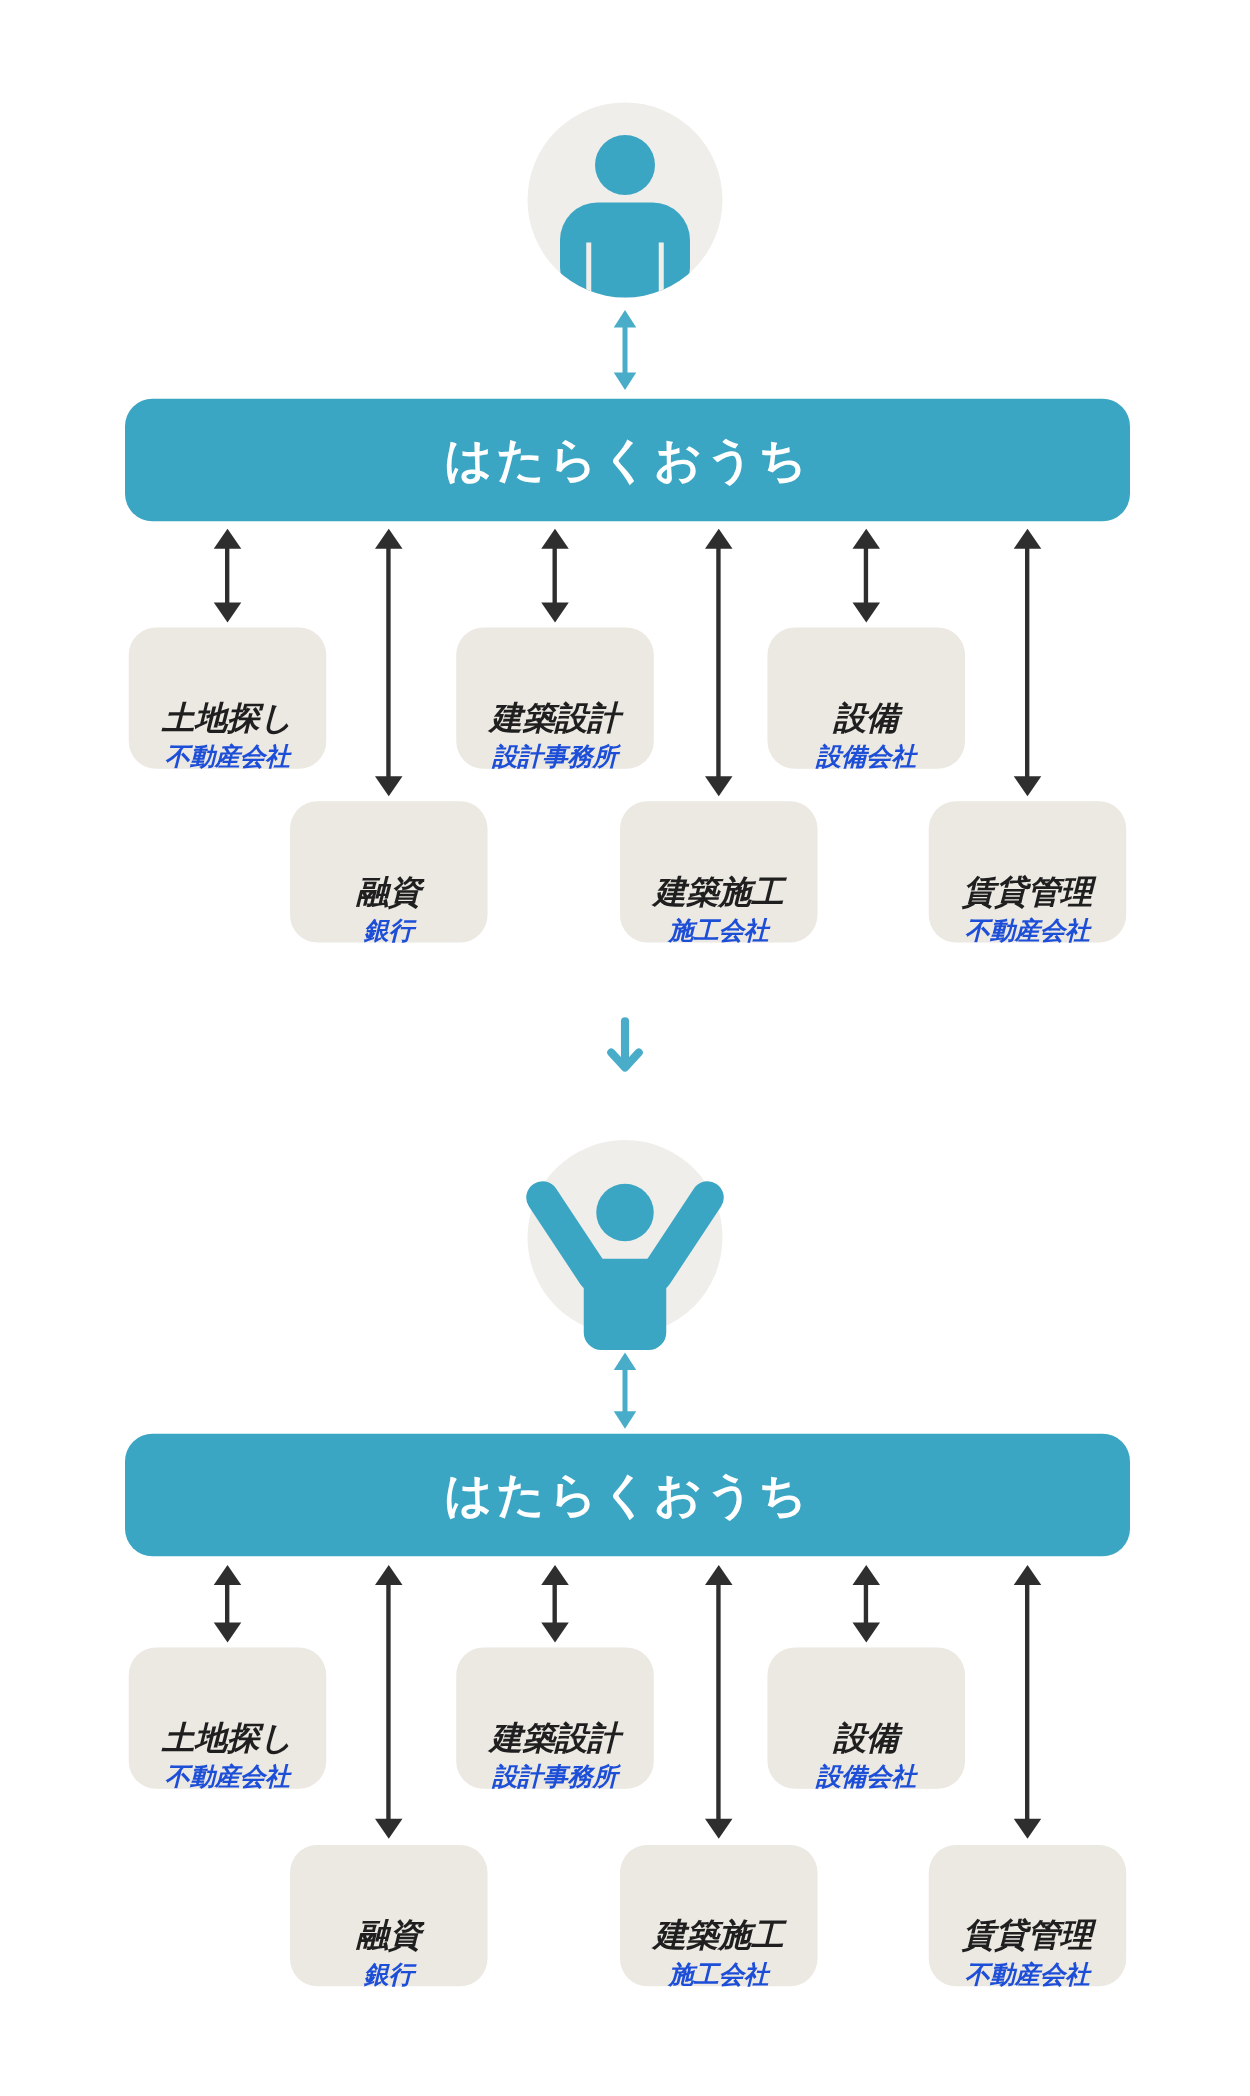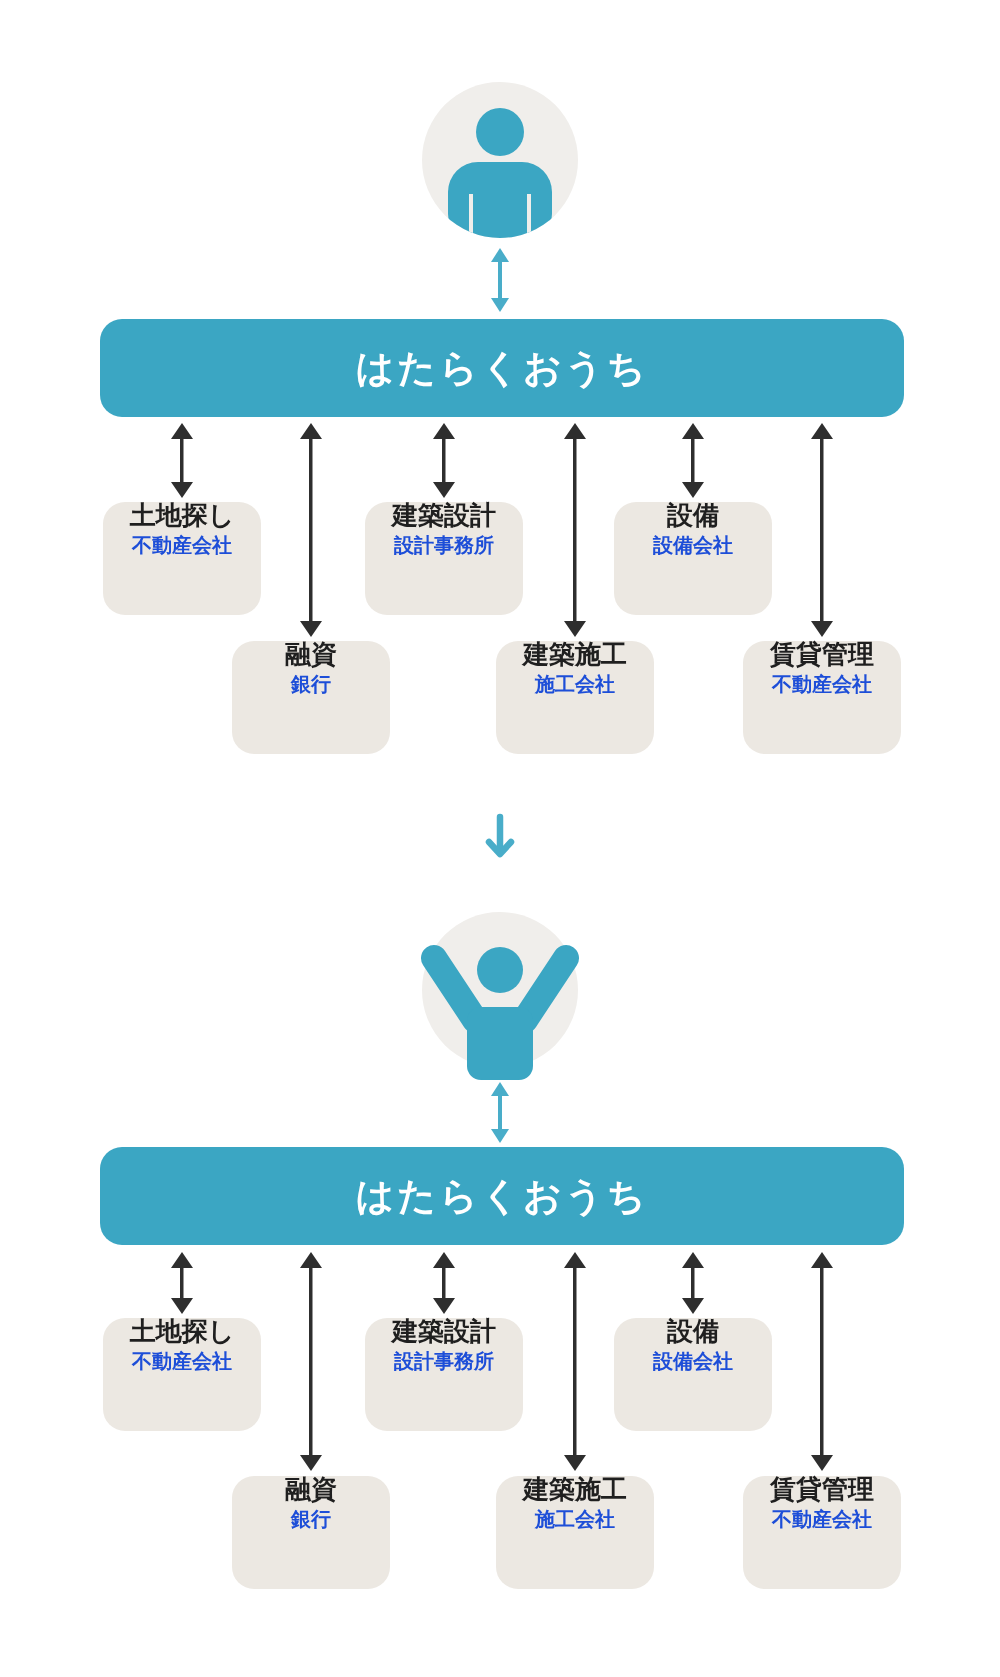--- a/index.html
+++ b/index.html
@@ -12,21 +12,21 @@
     position:absolute;left:100px;width:804px;height:98px;
     background:#3BA6C3;border-radius:22px;
     display:flex;align-items:center;justify-content:center;
     color:#ffffff;font-size:38px;font-weight:800;letter-spacing:3px;
   }
   .banner.b1{top:319px;}
   .banner.b2{top:1147px;}
   
   .box{
     position:absolute;width:158px;height:113px;background:#ECE8E2;border-radius:22px;
-    display:flex;flex-direction:column;align-items:center;justify-content:flex-start;gap:7px;
+    display:flex;flex-direction:column;align-items:center;justify-content:flex-end;gap:7px;font-style:italic;
   }
   .box-title{font-size:26px;font-weight:800;color:#1F1F1F;line-height:1;}
   .box-sub{font-size:20px;font-weight:600;color:#1d4ed8;line-height:1;}
   
   .arrv{
     position:absolute;width:24px;--c:#2E2E2E;
     background-image:linear-gradient(var(--c),var(--c));
     background-repeat:no-repeat;background-position:50% 50%;
     background-size:3.5px calc(100% - 18px);
   }

